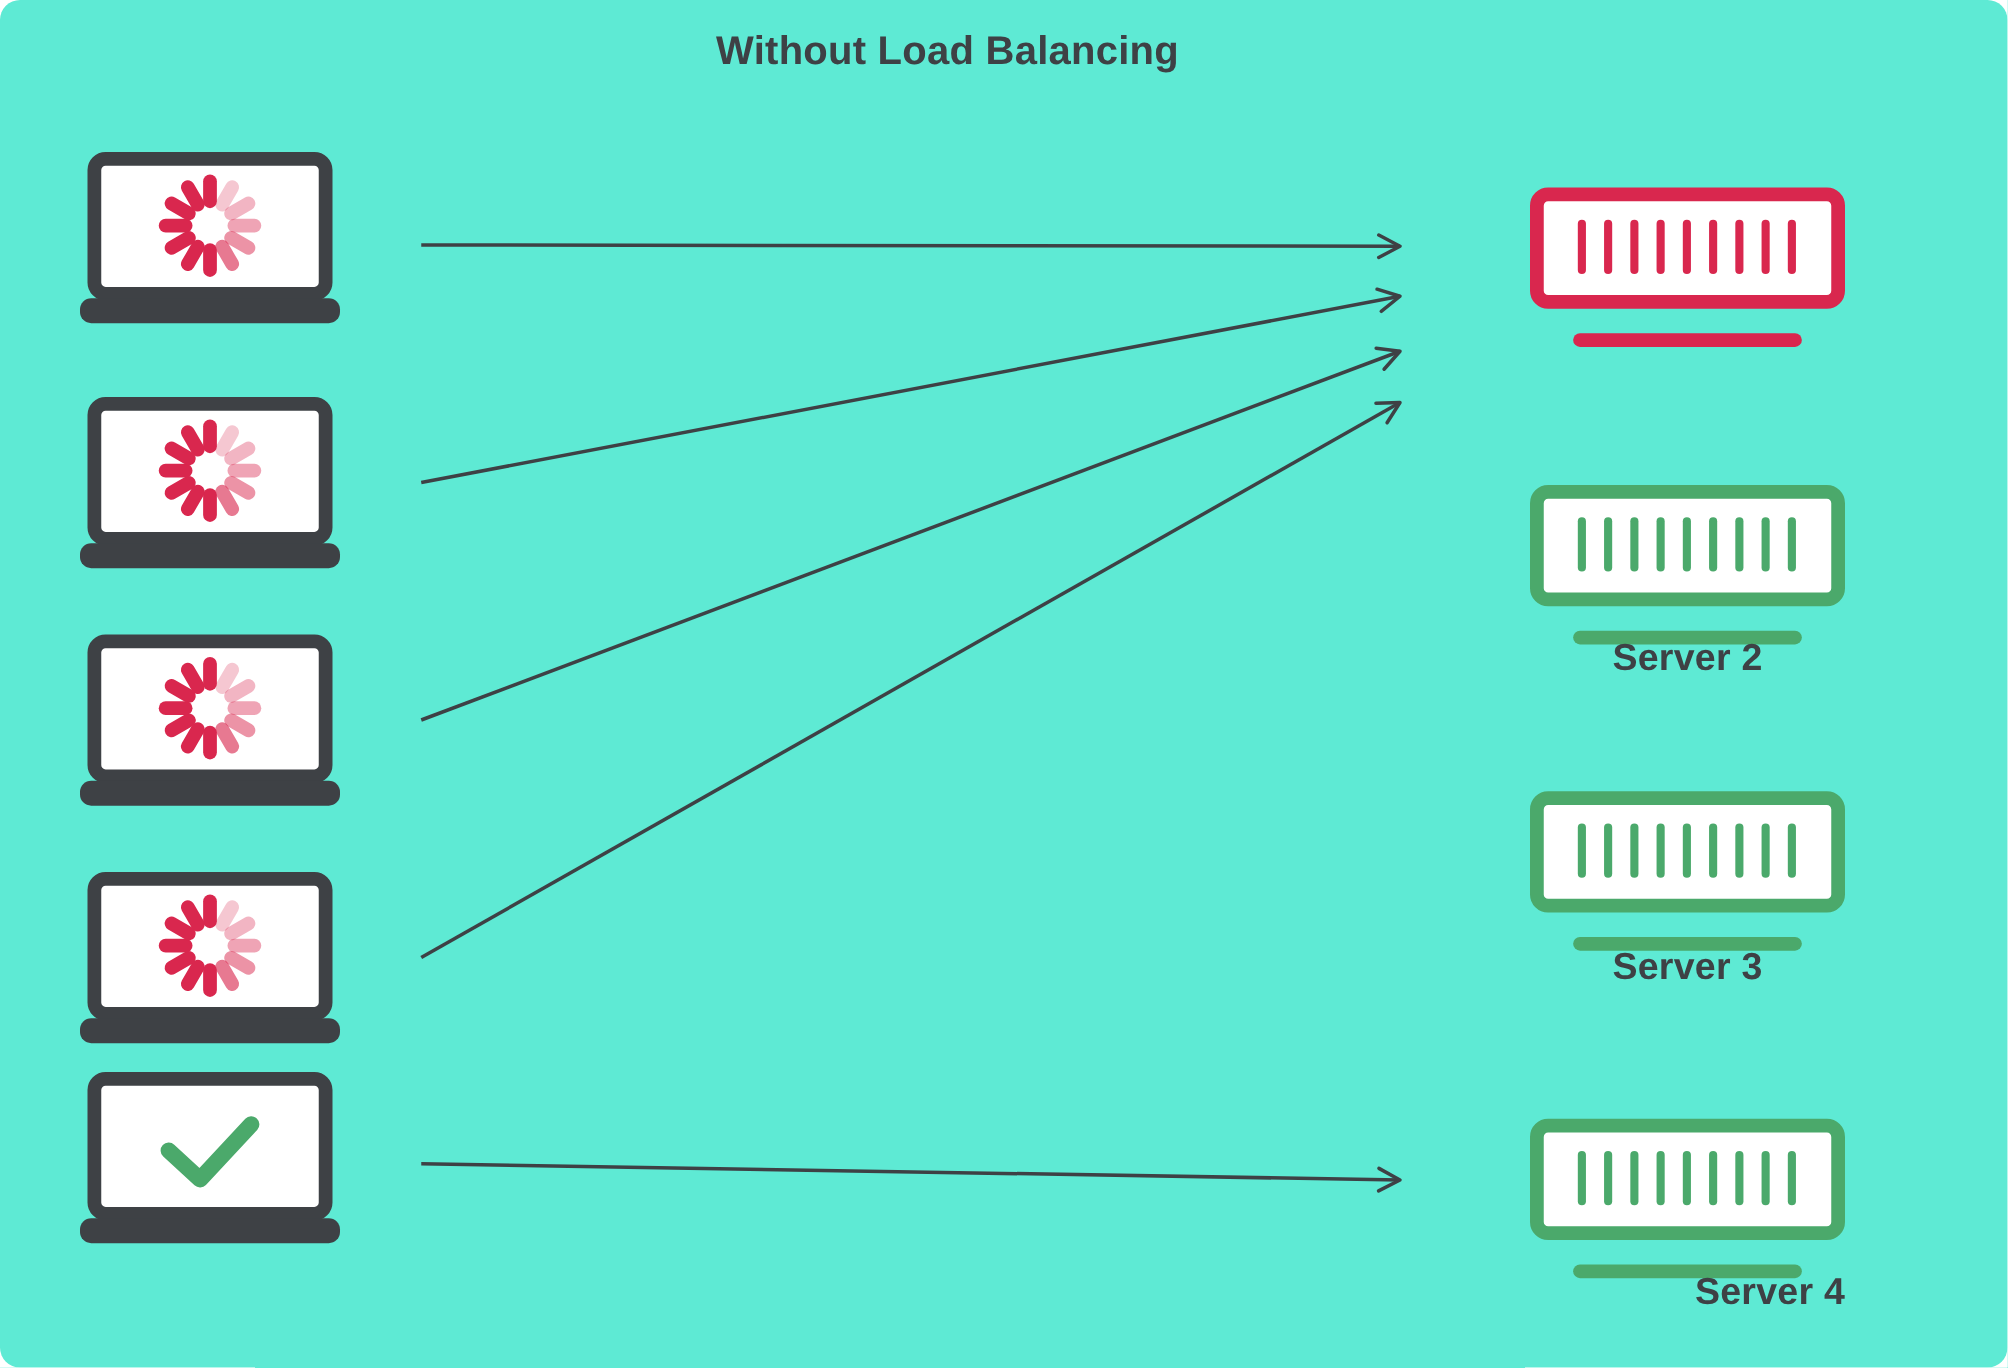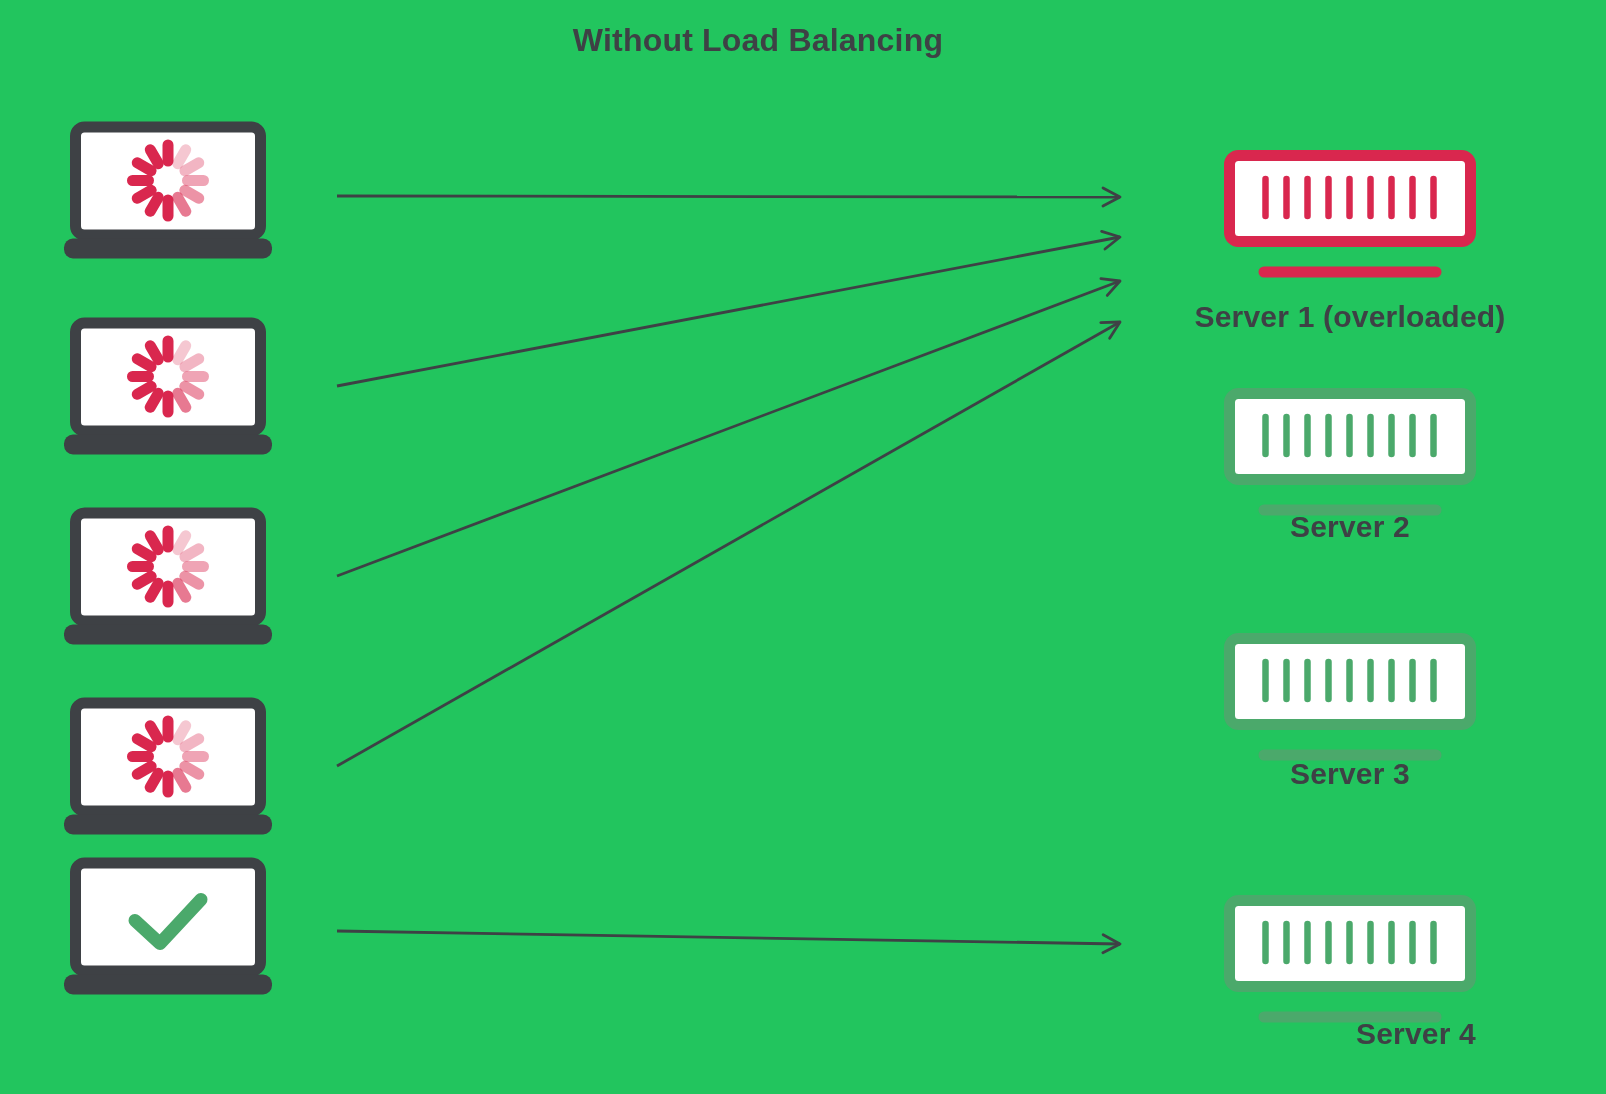--- a/index.html
+++ b/index.html
@@ -1,21 +1,22 @@
 <!DOCTYPE html>
 <html><head>
 <meta charset="utf-8">
 <style>
   html,body{margin:0;padding:0;background:#ffffff;}
   .canvas{
     position:relative;
     width:1606px;height:1094px;
-    background:#22c55e;
+    background:#5eead4;
     font-family:"Liberation Sans", sans-serif;
     overflow:hidden;
+    border-radius:16px;
   }
   .title{
     position:absolute;
     left:458px;top:22px;width:600px;
     text-align:center;
     font-size:32px;font-weight:bold;
     color:#3E4145;
     letter-spacing:.2px;
   }
   #diagram{position:absolute;left:0;top:0;}
@@ -175,17 +176,16 @@
           <line x1="104.5" y1="29" x2="104.5" y2="66" stroke="#4BA96B" stroke-width="6.5" stroke-linecap="round"></line>
           <line x1="125.5" y1="29" x2="125.5" y2="66" stroke="#4BA96B" stroke-width="6.5" stroke-linecap="round"></line>
           <line x1="146.5" y1="29" x2="146.5" y2="66" stroke="#4BA96B" stroke-width="6.5" stroke-linecap="round"></line>
           <line x1="167.5" y1="29" x2="167.5" y2="66" stroke="#4BA96B" stroke-width="6.5" stroke-linecap="round"></line>
           <line x1="188.5" y1="29" x2="188.5" y2="66" stroke="#4BA96B" stroke-width="6.5" stroke-linecap="round"></line>
           <line x1="209.5" y1="29" x2="209.5" y2="66" stroke="#4BA96B" stroke-width="6.5" stroke-linecap="round"></line>
         </g>
         <line x1="40" y1="122" x2="212" y2="122" stroke="#4BA96B" stroke-width="11" stroke-linecap="round"></line>
       </g>
     </svg>
-<div class="server-label" style="left: 1130px; top: 300px;">Server 1 (overloaded)</div>
     <div class="server-label" style="left: 1130px; top: 510px;">Server 2</div>
     <div class="server-label" style="left: 1130px; top: 757px;">Server 3</div>
     <div class="server-label" style="left: 1196px; top: 1017px;">Server 4</div>
   </div>
 
 </body></html>

